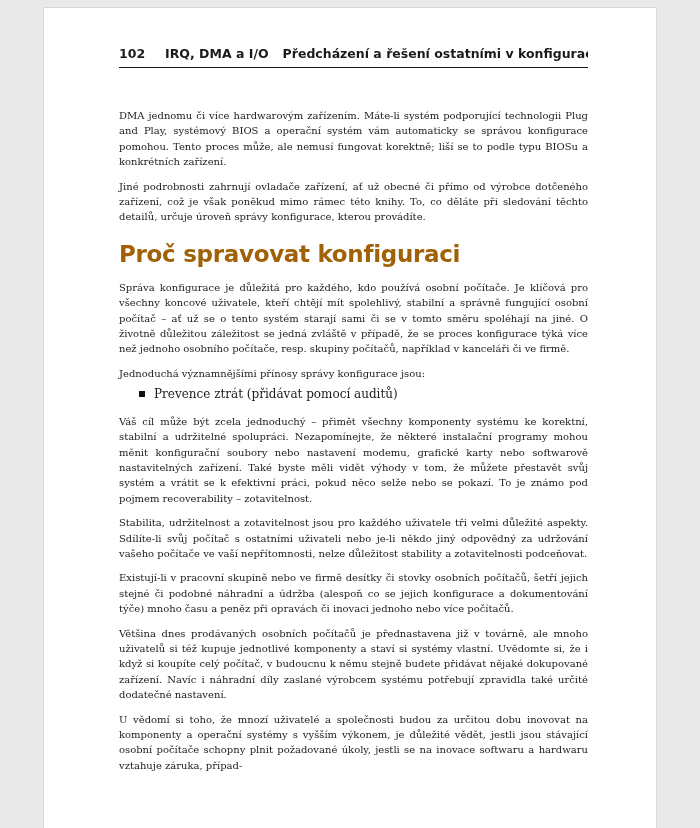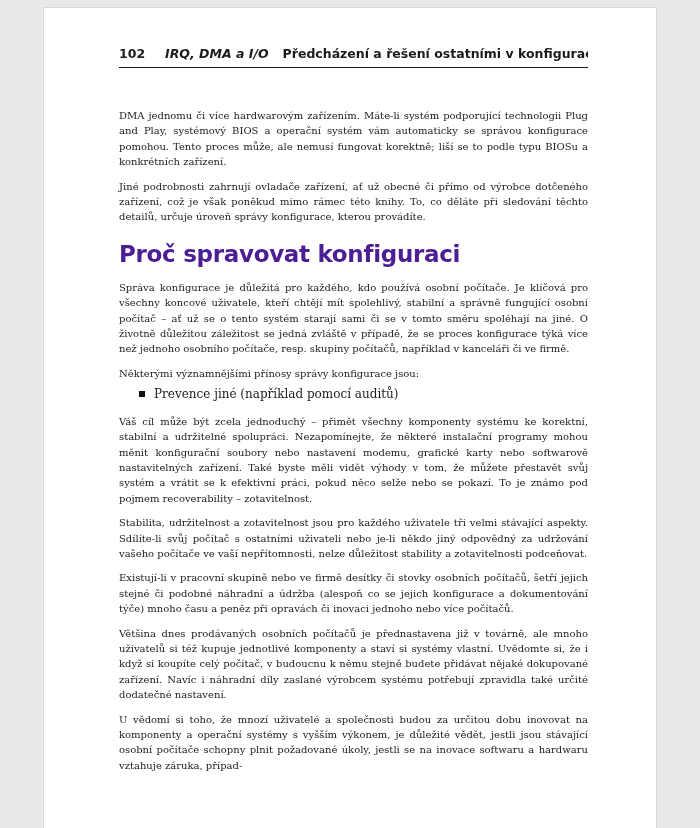--- a/index.html
+++ b/index.html
@@ -19,41 +19,41 @@
   .page-header {
     display: flex;
     align-items: baseline;
     font-family: "DejaVu Sans", sans-serif;
     font-weight: bold;
     font-size: 12.5px;
     white-space: nowrap;
     overflow: hidden;
   }
   .page-header .pagenum { margin-right: 20px; }
-  .page-header .section { margin-right: 14px; font-style: italic; }
+  .page-header .section { margin-right: 14px; }
   .header-rule {
     border: none;
     border-top: 1.5px solid #1b1b1b;
     margin: 6px 0 0 0;
   }
   main { margin-top: 40px; }
   p.body-text {
     font-size: 10px;
     line-height: 15.4px;
     text-align: justify;
     margin: 0 0 9px 0;
   }
   h1.section-heading {
     font-family: "DejaVu Sans", sans-serif;
     font-weight: bold;
     font-size: 23px;
     line-height: 27px;
     letter-spacing: -0.3px;
     margin: 16px 0 12px 0;
-    color: #4c1d95;
+    color: #a16207;
   }
   p.list-intro { margin-bottom: 6px; }
   ul.benefits {
     list-style: none;
     margin: 0 0 11px 0;
     padding: 0 0 0 20px;
   }
   ul.benefits li {
     display: flex;
     align-items: flex-start;
@@ -82,29 +82,29 @@
   </header>
   <hr class="header-rule">
 
   <main>
     <p class="body-text">DMA jednomu či více hardwarovým zařízením. Máte-li systém podporující technologii Plug and Play, systémový BIOS a operační systém vám automaticky se správou konfigurace pomohou. Tento proces může, ale nemusí fungovat korektně; liší se to podle typu BIOSu a konkrétních zařízení.</p>
     <p class="body-text">Jiné podrobnosti zahrnují ovladače zařízení, ať už obecné či přímo od výrobce dotčeného zařízení, což je však poněkud mimo rámec této knihy. To, co děláte při sledování těchto detailů, určuje úroveň správy konfigurace, kterou provádíte.</p>
 
     <h1 class="section-heading"><span>Proč spravovat konfiguraci</span><br></h1>
 
     <p class="body-text">Správa konfigurace je důležitá pro každého, kdo používá osobní počítače. Je klíčová pro všechny koncové uživatele, kteří chtějí mít spolehlivý, stabilní a správně fungující osobní počítač – ať už se o tento systém starají sami či se v tomto směru spoléhají na jiné. O životně důležitou záležitost se jedná zvláště v případě, že se proces konfigurace týká více než jednoho osobního počítače, resp. skupiny počítačů, například v kanceláři či ve firmě.</p>
-    <p class="body-text list-intro">Některými významnějšími přínosy správy konfigurace jsou:</p>
+    <p class="body-text list-intro">Jednoduchá významnějšími přínosy správy konfigurace jsou:</p>
 
     <ul class="benefits">
       <li>
         <span class="bullet-square"></span>
-        <span>Prevence jiné (například pomocí auditů)</span>
+        <span>Prevence ztrát (přidávat pomocí auditů)</span>
       </li>
     </ul>
 
     <p class="body-text">Váš cíl může být zcela jednoduchý – přimět všechny komponenty systému ke korektní, stabilní a udržitelné spolupráci. Nezapomínejte, že některé instalační programy mohou měnit konfigurační soubory nebo nastavení modemu, grafické karty nebo softwarově nastavitelných zařízení. Také byste měli vidět výhody v tom, že můžete přestavět svůj systém a vrátit se k efektivní práci, pokud něco selže nebo se pokazí. To je známo pod pojmem recoverability – zotavitelnost.</p>
-    <p class="body-text">Stabilita, udržitelnost a zotavitelnost jsou pro každého uživatele tři velmi stávající aspekty. Sdílíte-li svůj počítač s ostatními uživateli nebo je-li někdo jiný odpovědný za udržování vašeho počítače ve vaší nepřítomnosti, nelze důležitost stability a zotavitelnosti podceňovat.</p>
+    <p class="body-text">Stabilita, udržitelnost a zotavitelnost jsou pro každého uživatele tři velmi důležité aspekty. Sdílíte-li svůj počítač s ostatními uživateli nebo je-li někdo jiný odpovědný za udržování vašeho počítače ve vaší nepřítomnosti, nelze důležitost stability a zotavitelnosti podceňovat.</p>
     <p class="body-text">Existují-li v pracovní skupině nebo ve firmě desítky či stovky osobních počítačů, šetří jejich stejné či podobné náhradní a údržba (alespoň co se jejich konfigurace a dokumentování týče) mnoho času a peněz při opravách či inovaci jednoho nebo více počítačů.</p>
     <p class="body-text">Většina dnes prodávaných osobních počítačů je přednastavena již v továrně, ale mnoho uživatelů si též kupuje jednotlivé komponenty a staví si systémy vlastní. Uvědomte si, že i když si koupíte celý počítač, v budoucnu k němu stejně budete přidávat nějaké dokupované zařízení. Navíc i náhradní díly zaslané výrobcem systému potřebují zpravidla také určité dodatečné nastavení.</p>
     <p class="body-text">U vědomí si toho, že mnozí uživatelé a společnosti budou za určitou dobu inovovat na komponenty a operační systémy s vyšším výkonem, je důležité vědět, jestli jsou stávající osobní počítače schopny plnit požadované úkoly, jestli se na inovace softwaru a hardwaru vztahuje záruka, případ-</p>
   </main>
 
 </div>
 
 </body></html>

